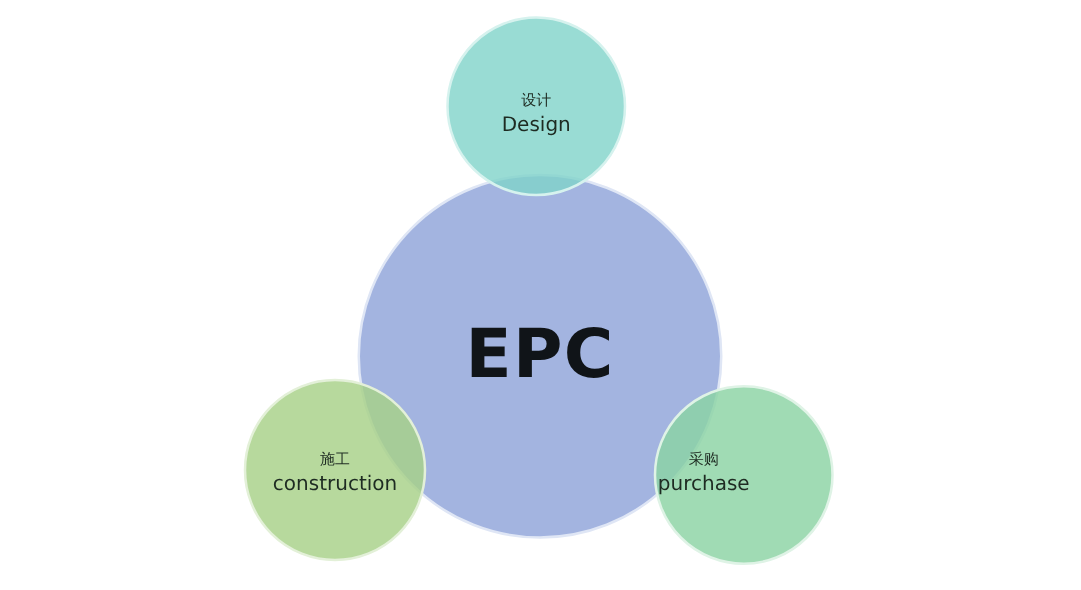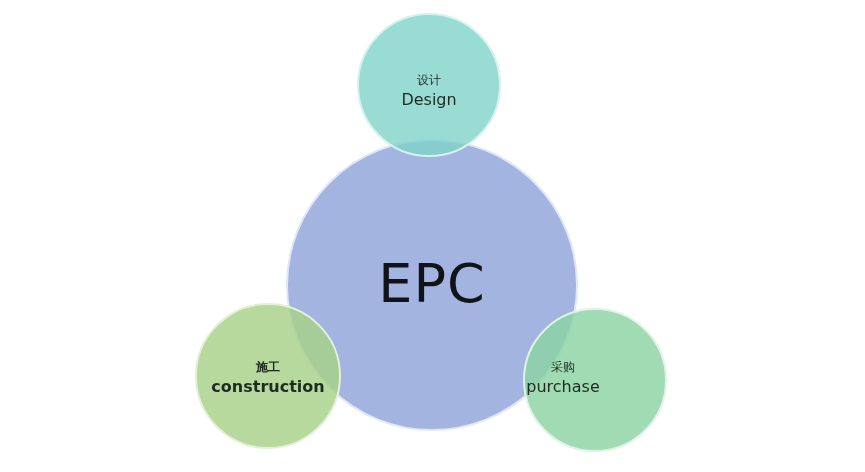--- a/index.html
+++ b/index.html
@@ -1,21 +1,21 @@
 <!DOCTYPE html>
 <html><head>
 <meta charset="utf-8">
 <style>
   html, body { margin:0; padding:0; background:#ffffff; }
   body { width:865px; height:472px; position:relative; overflow:hidden; font-family:"DejaVu Sans", sans-serif; }
   svg { position:absolute; left:0; top:0; }
   .label { position:absolute; text-align:center; color:#1e2b22; transform:translate(-50%,-50%); white-space:nowrap; }
   .zh { font-size:12px; line-height:20px; }
   .en { font-size:16px; line-height:20px; }
-  .epc { font-size:54px; color:#101418; letter-spacing:1px; font-family:"DejaVu Sans", sans-serif; font-weight:normal; }
+  .epc { font-size:54px; color:#101418; letter-spacing:1px; font-family:"DejaVu Sans", sans-serif; font-weight:bold; }
 </style>
 </head>
 <body>
 
 <svg width="865" height="472" viewBox="0 0 865 472">
 
   <circle cx="432" cy="285" r="145" fill="#9eb0de" fill-opacity="0.95" stroke="#dfe6f5" stroke-width="2"></circle>
 
   <circle cx="429" cy="85" r="71" fill="#7fd3c9" fill-opacity="0.8" stroke="#d6f2ee" stroke-width="2"></circle>
 
@@ -24,21 +24,21 @@
   <circle cx="595" cy="380" r="71" fill="#8bd3a3" fill-opacity="0.82" stroke="#dff3e6" stroke-width="2"></circle>
 </svg>
 
 <div class="label" style="left:429px; top:90px;">
   <div class="zh">设计</div>
   <div class="en">Design</div>
 </div>
 
 <div class="label epc" style="left:432px; top:283px;">EPC</div>
 
-<div class="label" style="left:268px; top:377px;font-weight:bold;">
+<div class="label" style="left:268px; top:377px;">
   <div class="zh">施工</div>
   <div class="en">construction</div>
 </div>
 
 <div class="label" style="left:563px; top:377px;">
   <div class="zh">采购</div>
   <div class="en">purchase</div>
 </div>
 
 </body></html>

